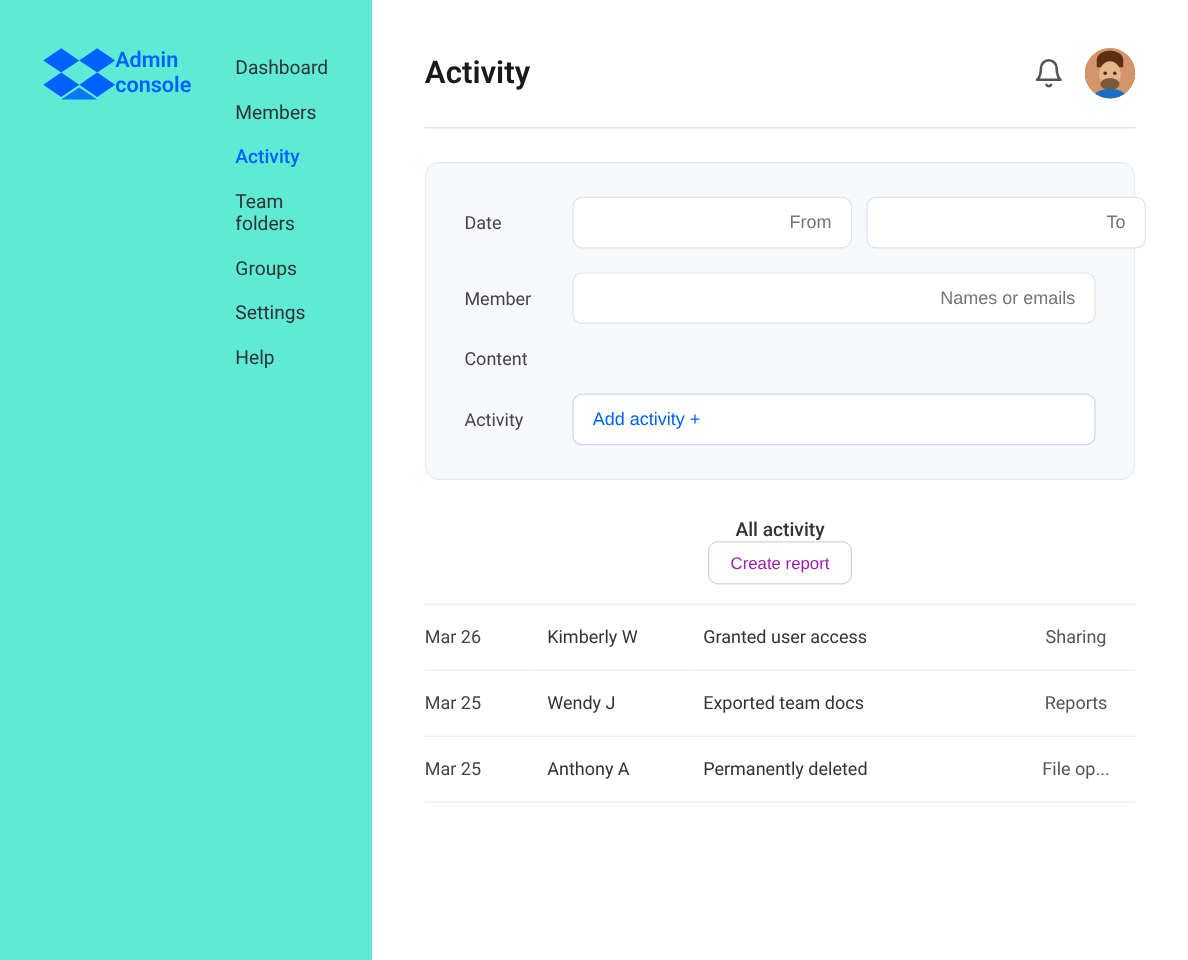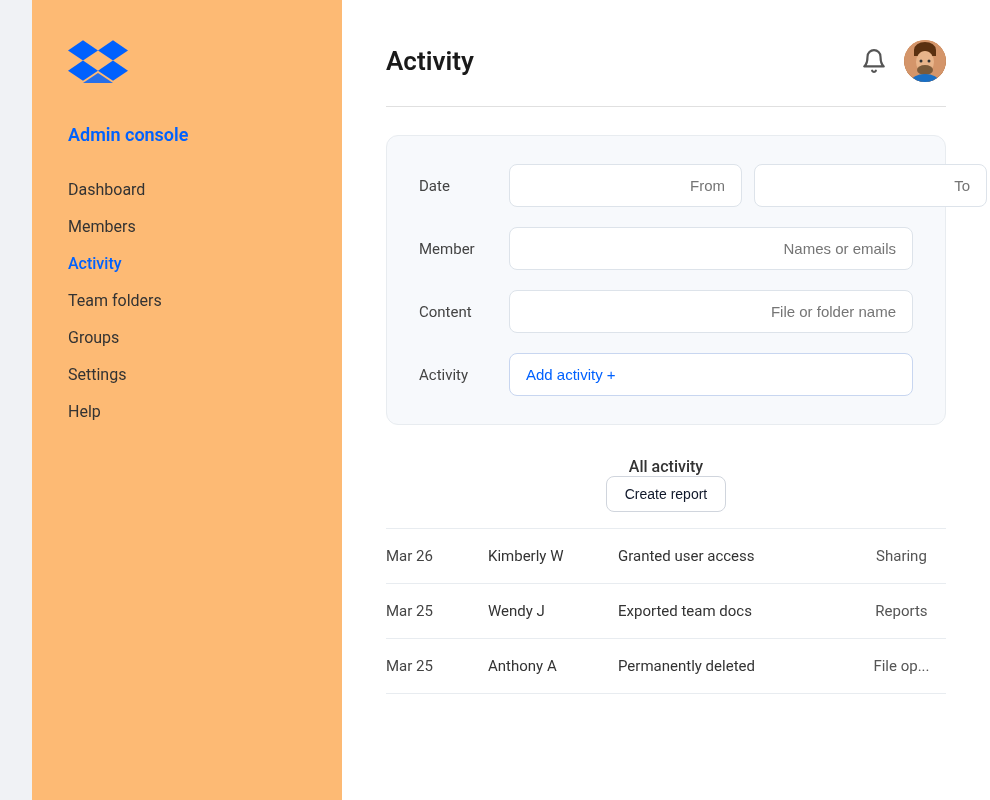--- a/index.html
+++ b/index.html
@@ -9,26 +9,24 @@
       display: flex;
       width: 990px;
       height: 800px;
       overflow: hidden;
     }
 
     
     #sidebar {
       width: 310px;
       min-width: 310px;
-      background: #fdba74;
+      background: #5eead4;
       padding: 40px 36px;
       display: flex;
-      flex-direction: column;
       gap: 0;
-      margin-left: 32px;
     }
     .logo-wrapper {
       margin-bottom: 36px;
     }
     .admin-console-label {
       font-size: 18px;
       font-weight: 600;
       color: #0061fe;
       margin-bottom: 28px;
     }
@@ -173,21 +171,21 @@
     .all-activity-label {
       font-size: 16px;
       color: #333;
       font-weight: 500;
     }
     .create-report-btn {
       border: 1px solid #d0d5dd;
       border-radius: 8px;
       padding: 9px 18px;
       font-size: 14px;
-      color: #0f172a;
+      color: #a21caf;
       background: #fff;
       cursor: pointer;
       outline: none;
     }
 
     .activity-table {
       width: 100%;
       border-collapse: collapse;
     }
     .activity-table tbody tr {
@@ -299,23 +297,20 @@
 
     <div class="filter-row">
       <span class="filter-label">Member</span>
       <div class="filter-inputs">
         <input class="filter-input full" type="text" placeholder="Names or emails" style="">
       </div>
     </div>
 
     <div class="filter-row">
       <span class="filter-label">Content</span>
-      <div class="filter-inputs">
-        <input class="filter-input full" type="text" placeholder="File or folder name" style="">
-      </div>
     </div>
 
     <div class="filter-row">
       <span class="filter-label">Activity</span>
       <div class="filter-inputs">
         <button class="add-activity-btn">Add activity +</button>
       </div>
     </div>
   </div>
 

